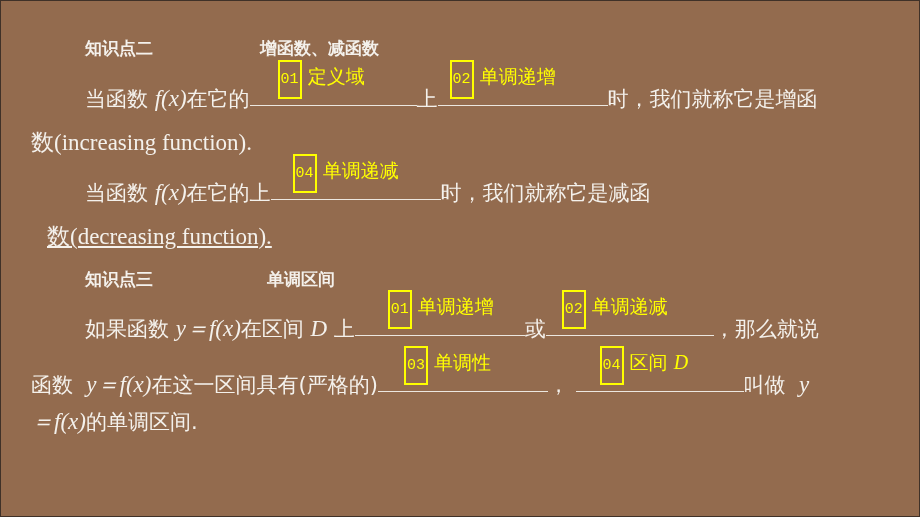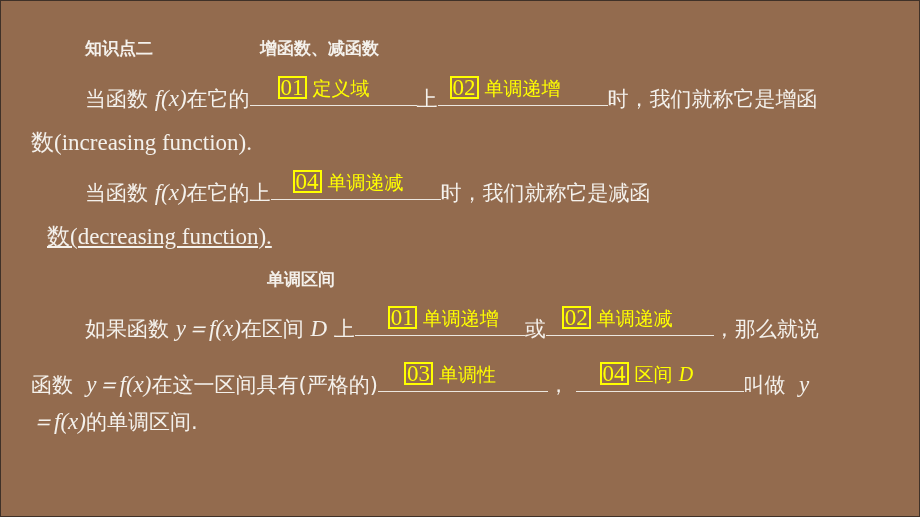--- a/index.html
+++ b/index.html
@@ -20,22 +20,22 @@
   .roman { font-family:"Liberation Serif", serif; font-size:23px; }
   .blank {
     display:inline-block; position:relative; height:24px;
     border-bottom:1.5px solid #ece7df; vertical-align:baseline;
   }
   .ans {
     position:absolute; left:0; bottom:6px; white-space:nowrap;
     color:#ffff00; font-family:"DejaVu Sans", sans-serif; font-size:19px; line-height:22px;
   }
   .num {
-    display:inline-block; border:2px solid #ffff00; padding:0 1px;
-    font-family:Liberation Serif, serif; font-size:23px; line-height:19px; margin-right:6px;
+    display:inline-block; border:2px solid #ffff00; padding:8px 1px;
+    font-family:Liberation Mono, monospace; font-size:15px; line-height:19px; margin-right:6px;
   }
   .ans .math { font-size:20px; color:#ffff00; }
 </style>
 </head>
 <body>
 
 <div class="slide">
 
   <div class="line heading" style="top:32px; left:84px;">
     <span>知识点二</span>
@@ -52,20 +52,21 @@
 
   <div class="line cjk" style="top:174px; left:84px;">
     <span>当函数</span>
     <span class="math">f(x)</span><span>在它的</span><span>上</span><span class="blank" style="width:170px;"><span class="ans" style="left:22px;"><span class="num">04</span><span>单调递减</span></span></span><span>时，我们就称它是减函</span>
   </div>
   <div class="line cjk" style="top:221px; left:46px;text-decoration:underline;">
     <span class="roman">数(decreasing function).</span>
   </div>
 
   <div class="line heading" style="top:263px; left:84px;">
+    <span>知识点三</span>
     <span style="position:absolute; left:182px;">单调区间</span>
   </div>
 
   <div class="line cjk" style="top:310px; left:84px;">
     <span>如果函数</span>
     <span class="math">y＝f(x)</span><span>在区间</span>
     <span class="math">D</span>
     <span>上</span><span class="blank" style="width:170px;"><span class="ans" style="left:33px;"><span class="num">01</span><span>单调递增</span></span></span><span>或</span><span class="blank" style="width:168px;"><span class="ans" style="left:16px;"><span class="num">02</span><span>单调递减</span></span></span><span>，那么就说</span>
   </div>
 

